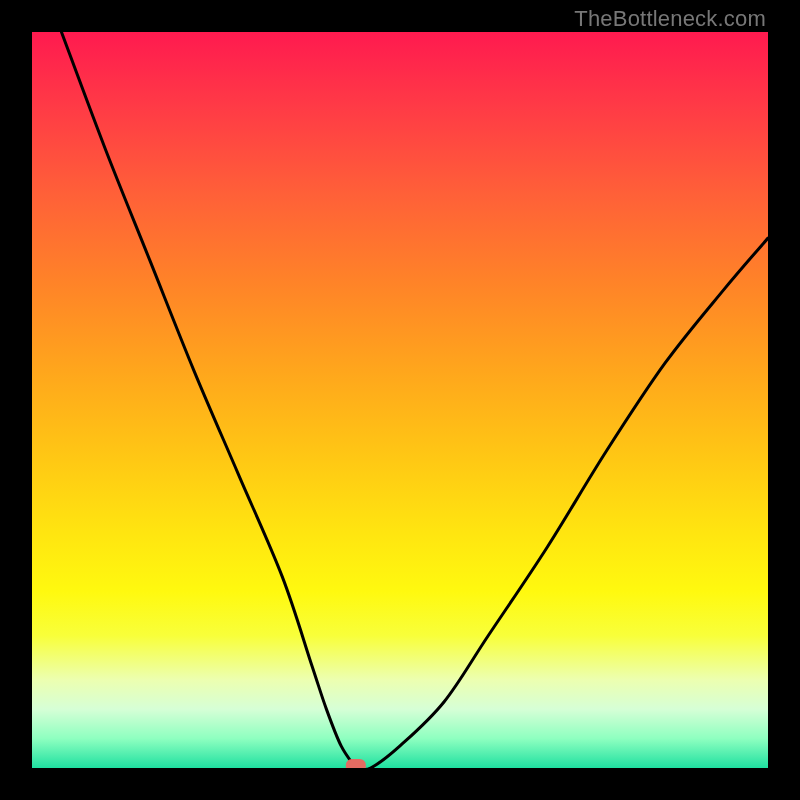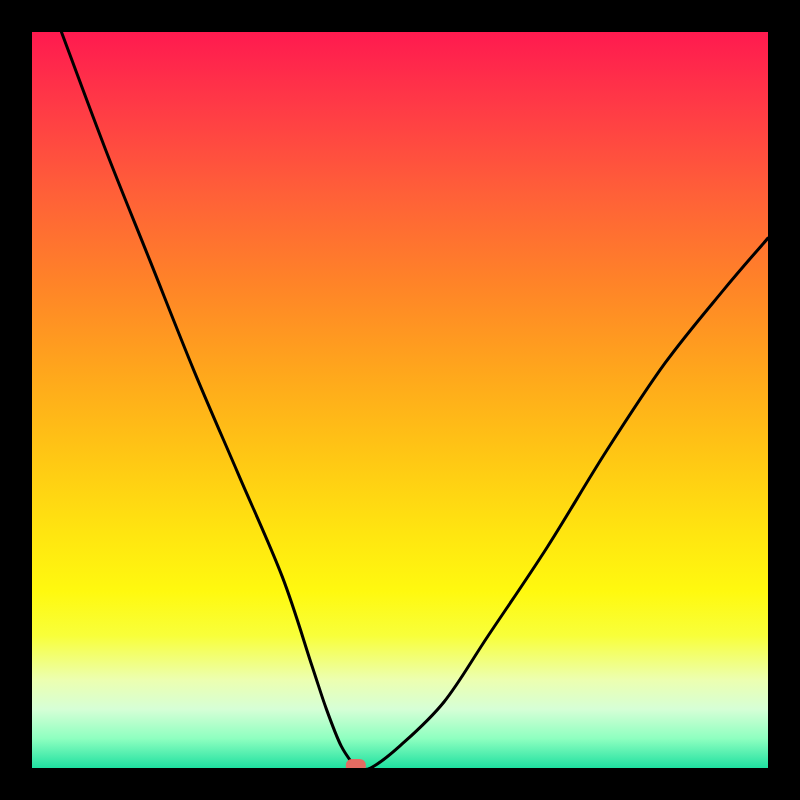--- a/index.html
+++ b/index.html
@@ -52,19 +52,20 @@
   svg.curve {
     position: absolute;
     top: 0;
     left: 0;
   }
 </style>
 </head>
 <body>
 
 <div class="frame">
+  <div class="watermark">TheBottleneck.com</div>
   <div class="plot">
     <svg class="curve" width="736" height="736" viewBox="0 0 736 736">
       <path id="curve-path" fill="none" stroke="#000" stroke-width="3" stroke-linecap="round" d="M 29.44 0 C 36.800000000000004 19.626666666666665, 58.88000000000001 79.73333333333332, 73.60000000000001 117.75999999999999 C 88.32000000000001 155.78666666666666, 103.04 191.36000000000004, 117.76 228.16000000000003 C 132.48 264.96000000000004, 147.2 302.9866666666666, 161.92 338.55999999999995 C 176.64 374.13333333333327, 191.36 407.2533333333333, 206.08 441.59999999999997 C 220.8 475.94666666666666, 237.97333333333336 512.7466666666667, 250.24 544.64 C 262.50666666666666 576.5333333333333, 272.32 610.88, 279.68 632.96 C 287.04 655.0400000000001, 289.49333333333334 663.6266666666667, 294.40000000000003 677.12 C 299.30666666666673 690.6133333333333, 304.21333333333337 704.1066666666666, 309.12 713.92 C 314.02666666666664 723.7333333333333, 321.38666666666666 732.3199999999999, 323.84 736 C 326.2933333333333 739.6800000000001, 321.38666666666666 736, 323.84 736 C 326.2933333333333 736, 331.2 739.6800000000001, 338.56 736 C 345.92 732.3199999999999, 355.73333333333335 724.9599999999999, 368 713.92 C 380.26666666666665 702.88, 397.44000000000005 688.16, 412.16 669.76 C 426.88 651.36, 439.14666666666665 629.28, 456.32 603.52 C 473.49333333333334 577.76, 495.57333333333327 545.8666666666667, 515.1999999999999 515.2 C 534.8266666666666 484.53333333333336, 554.4533333333334 450.18666666666667, 574.08 419.52 C 593.7066666666667 388.8533333333333, 613.3333333333334 358.18666666666667, 632.96 331.2 C 652.5866666666667 304.2133333333333, 674.6666666666666 278.45333333333326, 691.8399999999999 257.59999999999997 C 709.0133333333332 236.74666666666664, 728.64 214.66666666666669, 736 206.08000000000004"></path>
       <rect id="marker-dot" rx="6" ry="6" width="20" height="14" fill="#e36b62" x="313.84" y="727"></rect>
     </svg>
   </div>
 </div>
 
 </body></html>

